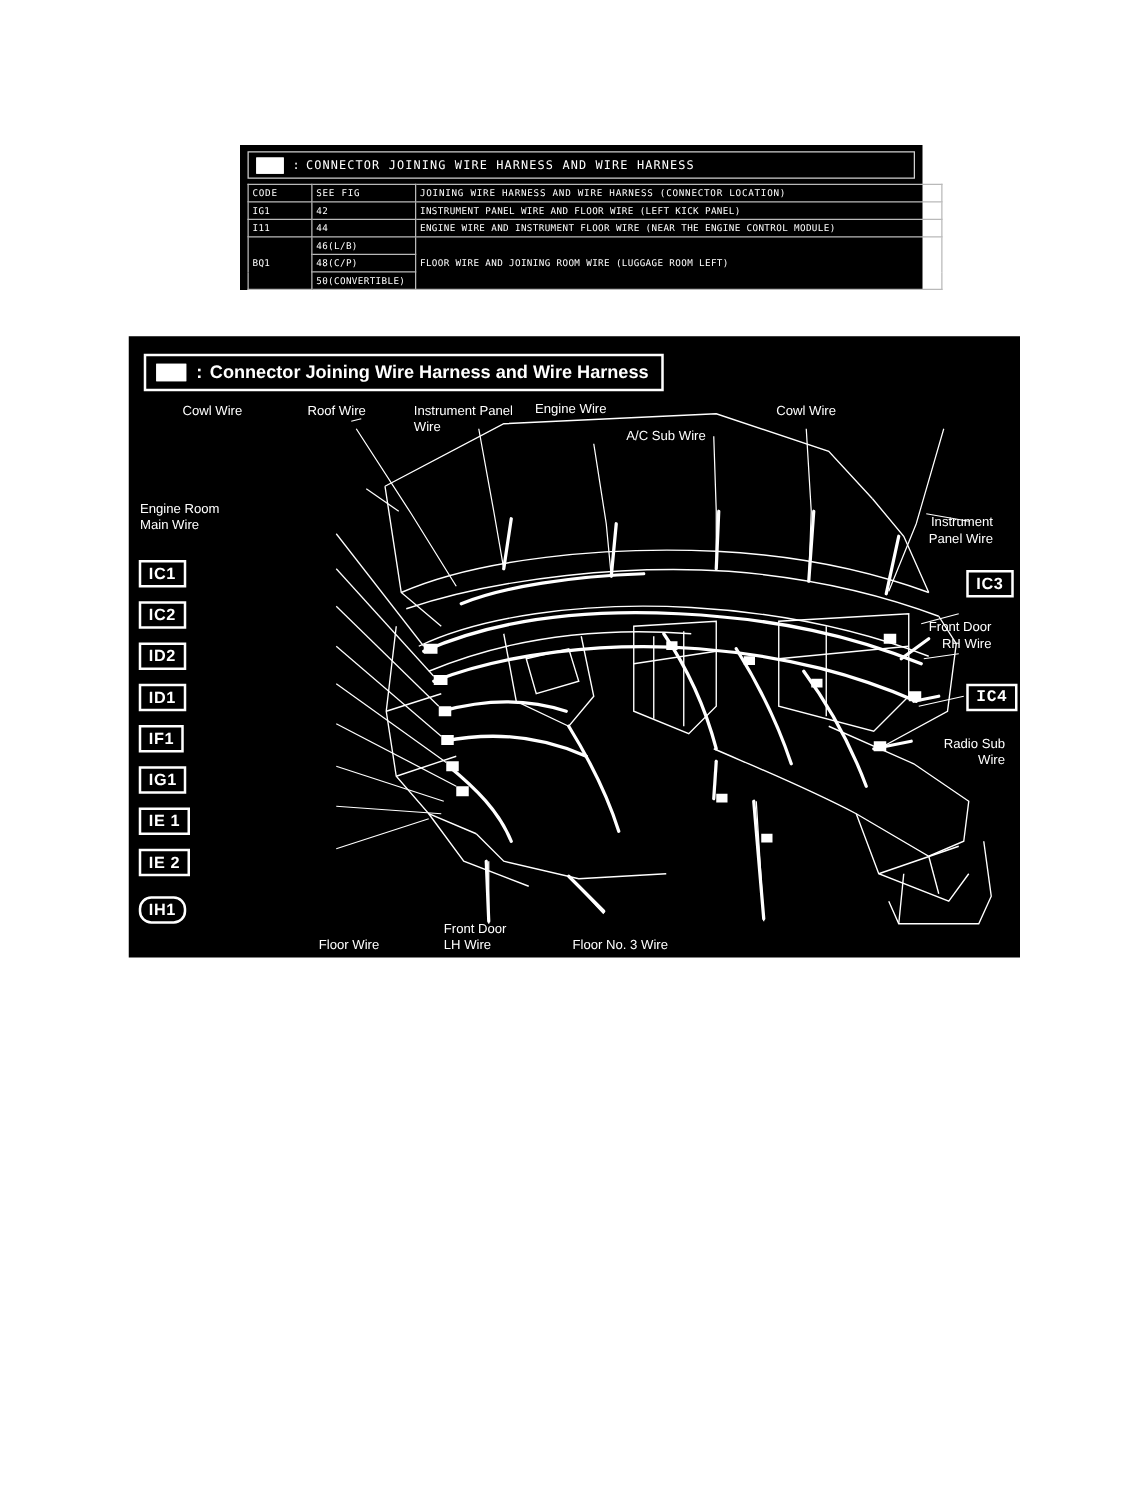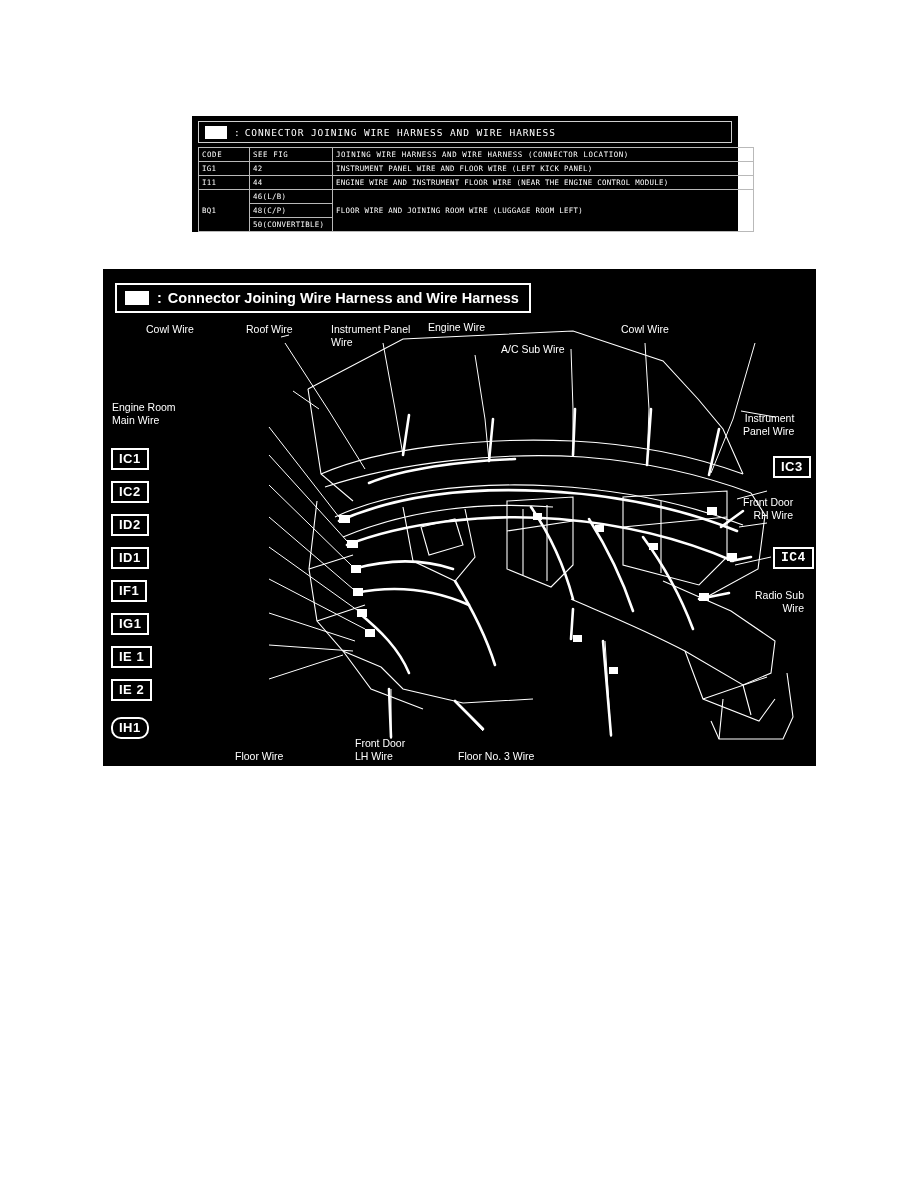--- a/index.html
+++ b/index.html
@@ -345,21 +345,21 @@
   <div class="fig-label" style="left:9px; top:132px;">Engine Room
 Main Wire</div>
 
   <div class="fig-label right" style="left:640px; top:143px;">Instrument
 Panel Wire</div>
   <div class="fig-label right" style="left:640px; top:227px;">Front Door
 RH Wire</div>
   <div class="fig-label right" style="left:640px; top:320px;margin-left:12px;">Radio Sub
 Wire</div>
 
-  <div class="fig-label" style="left:132px; top:481px;">Floor Wire</div>
+  <div class="fig-label" style="left:152px; top:481px;">Floor Wire</div>
   <div class="fig-label" style="left:252px; top:468px;">Front Door
 LH Wire</div>
   <div class="fig-label" style="left:355px; top:481px;">Floor No. 3 Wire</div>
 
   <div class="code-box" style="left:8px; top:179px;">IC1</div>
   <div class="code-box" style="left:8px; top:212px;">IC2</div>
   <div class="code-box" style="left:8px; top:245px;">ID2</div>
   <div class="code-box" style="left:8px; top:278px;">ID1</div>
   <div class="code-box" style="left:8px; top:311px;">IF1</div>
   <div class="code-box" style="left:8px; top:344px;">IG1</div>

